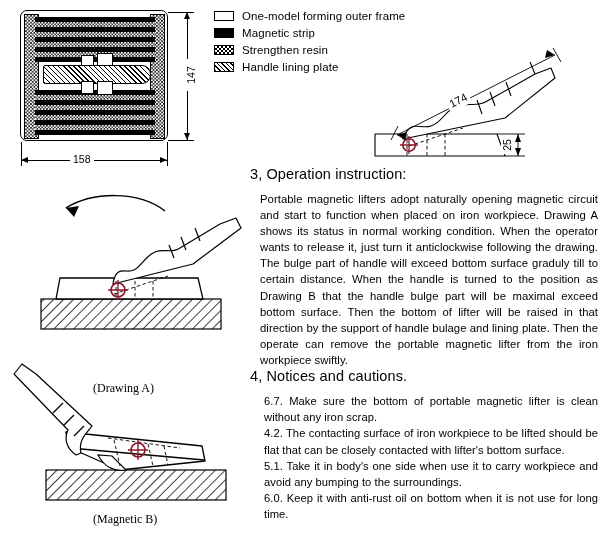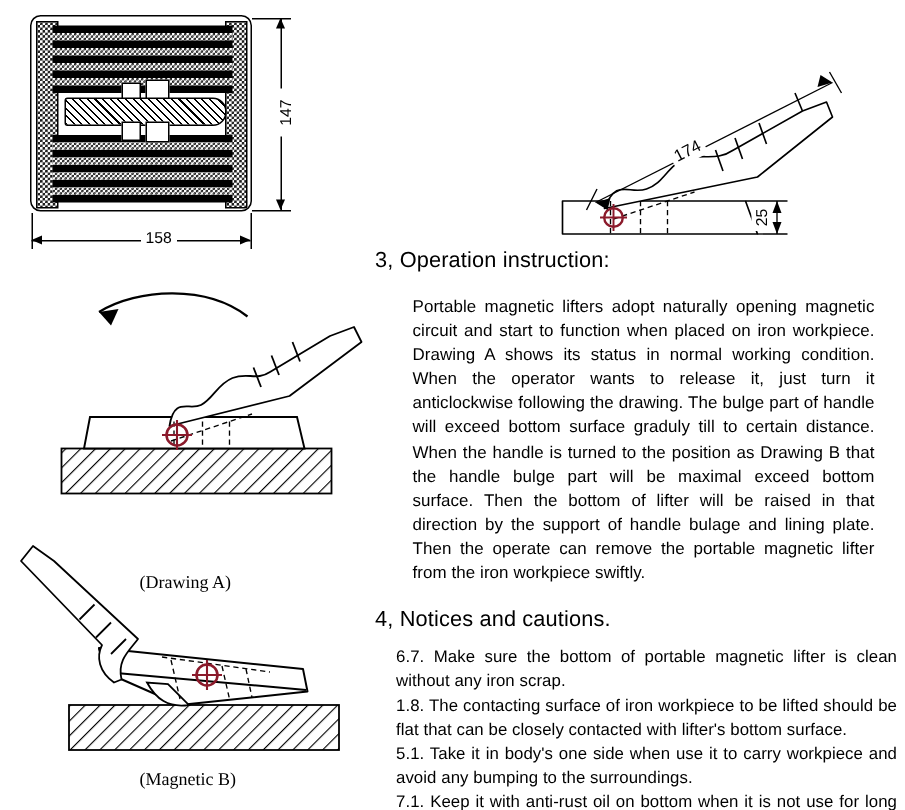--- a/index.html
+++ b/index.html
@@ -184,52 +184,69 @@
     color: #000;
     margin: 0 0 9px 0;
     font-weight: normal;
     letter-spacing: 0.1px;
   }
   .body-para {
     font-size: 11.3px;
     line-height: 16.1px;
     color: #000;
     text-align: justify;
-    margin: 15px;
+    margin: 0;
     padding-left: 10px;
     letter-spacing: 0.05px;
   }
   .notice-block {
     padding-left: 14px;
   }
   .notice-item {
     font-size: 11.2px;
     line-height: 16.2px;
     color: #000;
     text-align: justify;
     margin: 0;
     letter-spacing: 0.05px;
   }
   #notices-head {
-    margin-top: 12px;
   }
 
   .caption {
     position: absolute;
     font-family: "Liberation Serif", serif;
     font-size: 12px;
     color: #000;
     white-space: nowrap;
   }
 </style>
 </head>
 <body>
 
 <div class="page">
 
+  <div class="abs" id="legend">
+    <div class="legend-row">
+      <span class="legend-swatch sw-plain"></span>
+      <span class="legend-label">One-model forming outer frame</span>
+    </div>
+    <div class="legend-row">
+      <span class="legend-swatch sw-black"></span>
+      <span class="legend-label">Magnetic strip</span>
+    </div>
+    <div class="legend-row">
+      <span class="legend-swatch sw-check"></span>
+      <span class="legend-label">Strengthen resin</span>
+    </div>
+    <div class="legend-row">
+      <span class="legend-swatch sw-hatch"></span>
+      <span class="legend-label">Handle lining plate</span>
+    </div>
+  </div>
 
   <div class="abs" id="planview">
 
     <div class="plan-body">
 
       <div class="post" style="left:3px;  top:3px;  height:125px;"></div>
       <div class="post" style="left:129px;top:3px;  height:125px;"></div>
 
       <div class="mstrip" style="top:6px;"></div>
       <div class="rband" style="top:11px;"></div>
@@ -265,21 +282,21 @@
     <div class="dim-line-v" style="left:171px; top:4px; height:128px;"></div>
     <div class="arrow-u" style="left:167.8px; top:4px;"></div>
     <div class="arrow-d" style="left:167.8px; top:125px;"></div>
     <div class="dim-text dim-text-vert" style="left:159px; top:61px; width:26px; text-align:center;">147</div>
 
     <div class="dim-ext-v" style="left:5px;   top:134px; height:24px;"></div>
     <div class="dim-ext-v" style="left:151px; top:134px; height:24px;"></div>
     <div class="dim-line-h" style="left:5px; top:152px; width:146px;"></div>
     <div class="arrow-l" style="left:5px;   top:148.8px;"></div>
     <div class="arrow-r" style="left:144px; top:148.8px;"></div>
-    <div class="dim-text" style="left:78px; top:145px;">158</div>
+    <div class="dim-text" style="left:54px; top:145px;">158</div>
   </div>
 
   <div class="svgwrap" style="left:385px; top:22px;">
     <svg width="218" height="140" viewBox="0 0 218 140">
       <g fill="none" stroke="#000" stroke-width="1.1" stroke-linejoin="round">
 
         <path d="M -10,112 L 112,112 L 120,134 L -10,134 Z" fill="#fff"></path>
 
         <path d="M 18,117
                  C 26,96 34,108 46,104
@@ -420,19 +437,19 @@
   <div class="abs" id="text-column">
 
     <div class="sec-head">3, Operation instruction:</div>
 
     <p class="body-para">Portable magnetic lifters adopt naturally opening magnetic circuit and start to function when placed on iron workpiece. Drawing A shows its status in normal working condition. When the operator wants to release it,  just turn it anticlockwise following the drawing. The bulge part of handle will exceed bottom surface graduly till to certain distance. When the handle is turned to the position as Drawing B that the handle bulge part will be maximal exceed bottom surface. Then the bottom of lifter will be raised in that direction by the support of handle bulage and lining plate. Then the operate can remove the portable magnetic lifter from the iron workpiece swiftly.</p>
 
     <div class="sec-head" id="notices-head">4, Notices and cautions.</div>
 
     <div class="notice-block">
       <p class="notice-item">6.7. Make sure the bottom of portable magnetic lifter is clean without any iron scrap.</p>
-      <p class="notice-item">1.8. The contacting surface of iron workpiece to be lifted should be flat that can be closely contacted with lifter's bottom surface.</p>
+      <p class="notice-item">4.2. The contacting surface of iron workpiece to be lifted should be flat that can be closely contacted with lifter's bottom surface.</p>
       <p class="notice-item">5.1. Take it in body's one side when use it to carry workpiece and avoid any bumping to the surroundings.</p>
-      <p class="notice-item">7.1. Keep it with anti-rust oil on bottom when it is not use for long time.</p>
+      <p class="notice-item">6.0. Keep it with anti-rust oil on bottom when it is not use for long time.</p>
     </div>
   </div>
 
 </div>
 
 </body></html>

